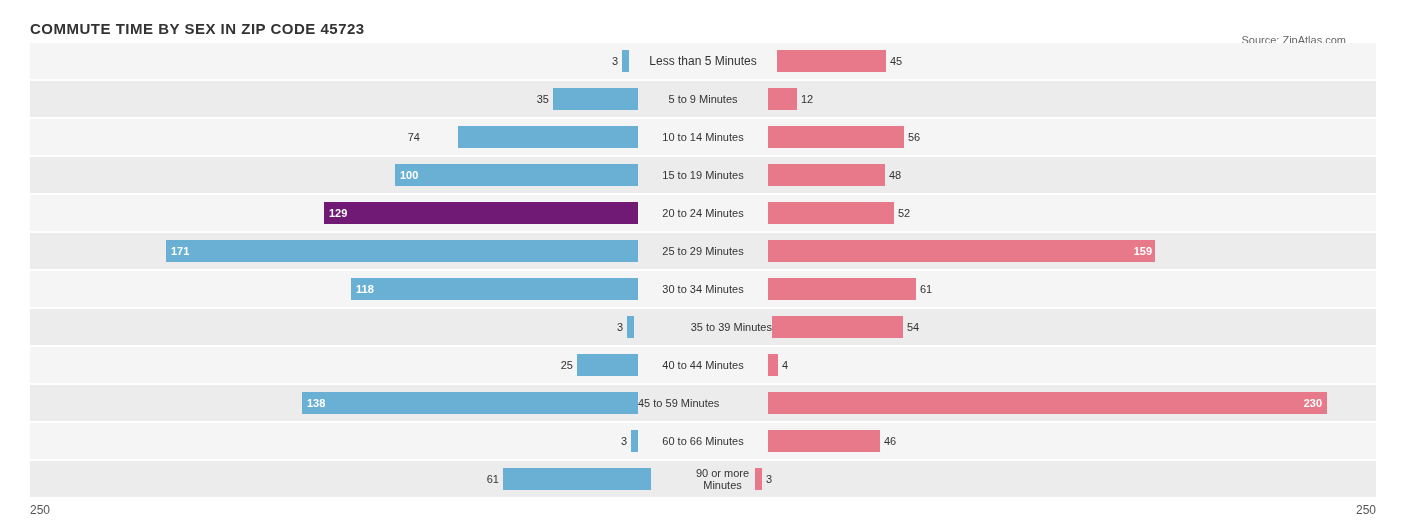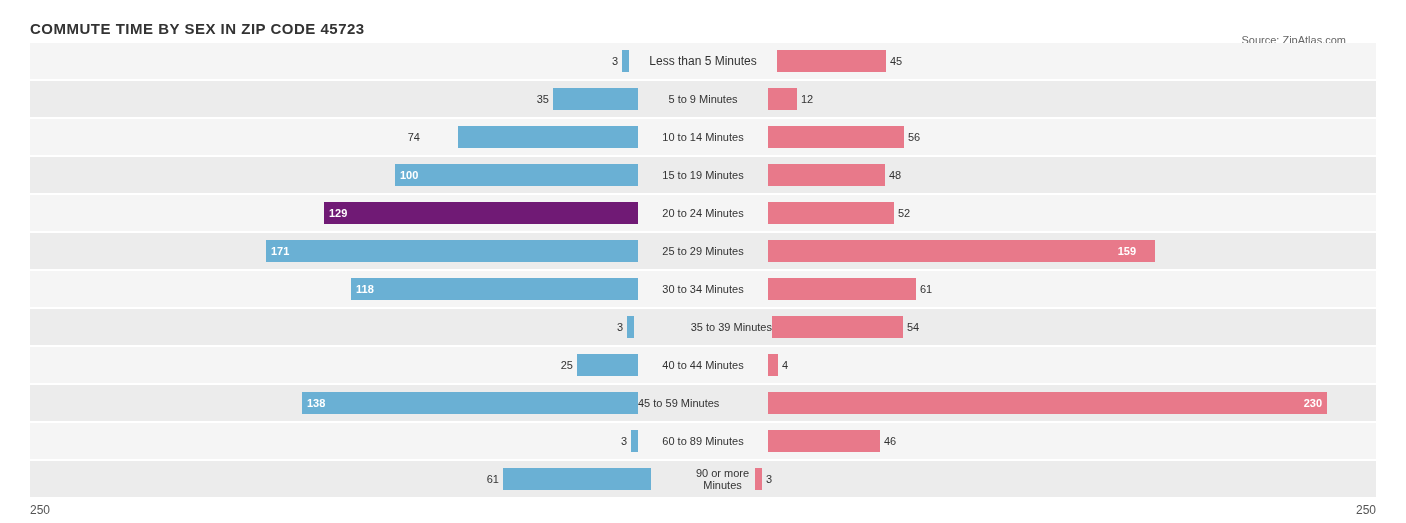--- a/index.html
+++ b/index.html
@@ -131,28 +131,28 @@
             </div>
           </div>
           <div style="width: 130px; text-align: center; font-size: 11px; color: rgb(51, 51, 51); flex-shrink: 0; z-index: 5;">20 to 24 Minutes</div>
           <div style="width: 673px; display: flex; justify-content: flex-start; align-items: center; height: 100%;">
             <div class="bar-female" style="width: 126px; height: 22px; background: rgb(232, 121, 138); position: relative; flex-shrink: 0;"></div>
             <span style="font-size: 11px; color: rgb(51, 51, 51); margin-left: 4px; min-width: 20px;">52</span>
           </div>
         </div>
         <div class="bar-row" style="position: relative; height: 36px; display: flex; align-items: center;">
           <div style="width: 673px; display: flex; justify-content: flex-end; align-items: center; height: 100%; position: relative;">
-            <div class="bar-male" style="width: 372px; height: 22px; background: rgb(106, 176, 212); position: relative; flex-shrink: 0;">
+            <div class="bar-male" style="width: 472px; height: 22px; background: rgb(106, 176, 212); position: relative; flex-shrink: 0;">
               <span style="position: absolute; left: 5px; font-size: 11px; color: rgb(255, 255, 255); font-weight: bold;">171</span>
             </div>
           </div>
           <div style="width: 130px; text-align: center; font-size: 11px; color: rgb(51, 51, 51); flex-shrink: 0; z-index: 5;">25 to 29 Minutes</div>
           <div style="width: 673px; display: flex; justify-content: flex-start; align-items: center; height: 100%;">
             <div class="bar-female" style="width: 387px; height: 22px; background: rgb(232, 121, 138); position: relative; flex-shrink: 0;">
-              <span style="position: absolute; right: 19px; font-size: 11px; color: rgb(255, 255, 255); font-weight: bold;">159</span>
+              <span style="position: absolute; right: 3px; font-size: 11px; color: rgb(255, 255, 255); font-weight: bold;">159</span>
             </div>
           </div>
         </div>
         <div class="bar-row" style="position: relative; height: 36px; display: flex; align-items: center;">
           <div style="width: 673px; display: flex; justify-content: flex-end; align-items: center; height: 100%; position: relative;">
             <div class="bar-male" style="width: 287px; height: 22px; background: rgb(106, 176, 212); position: relative; flex-shrink: 0;">
               <span style="position: absolute; left: 5px; font-size: 11px; color: rgb(255, 255, 255); font-weight: bold;">118</span>
             </div>
           </div>
           <div style="width: 130px; text-align: center; font-size: 11px; color: rgb(51, 51, 51); flex-shrink: 0; z-index: 5;">30 to 34 Minutes</div>
@@ -194,21 +194,21 @@
             <div class="bar-female" style="width: 559px; height: 22px; background: rgb(232, 121, 138); position: relative; flex-shrink: 0;">
               <span style="position: absolute; right: 5px; font-size: 11px; color: rgb(255, 255, 255); font-weight: bold;">230</span>
             </div>
           </div>
         </div>
         <div class="bar-row" style="position: relative; height: 36px; display: flex; align-items: center;">
           <div style="width: 673px; display: flex; justify-content: flex-end; align-items: center; height: 100%; position: relative;">
             <span style="font-size: 11px; color: rgb(51, 51, 51); margin-right: 4px; min-width: 20px; text-align: right;">3</span>
             <div class="bar-male" style="width: 7px; height: 22px; background: rgb(106, 176, 212); position: relative; flex-shrink: 0;"></div>
           </div>
-          <div style="width: 130px; text-align: center; font-size: 11px; color: rgb(51, 51, 51); flex-shrink: 0; z-index: 5;">60 to 89 Minutes</div>
+          <div style="width: 130px; text-align: center; font-size: 11px; color: rgb(51, 51, 51); flex-shrink: 0; z-index: 5;">60 to 66 Minutes</div>
           <div style="width: 673px; display: flex; justify-content: flex-start; align-items: center; height: 100%;">
             <div class="bar-female" style="width: 112px; height: 22px; background: rgb(232, 121, 138); position: relative; flex-shrink: 0;"></div>
             <span style="font-size: 11px; color: rgb(51, 51, 51); margin-left: 4px; min-width: 20px;">46</span>
           </div>
         </div>
         <div class="bar-row" style="position: relative; height: 36px; display: flex; align-items: center;">
           <div style="width: 673px; display: flex; justify-content: flex-end; align-items: center; height: 100%; position: relative;">
             <span style="font-size: 11px; color: rgb(51, 51, 51); margin-right: 4px; min-width: 20px; text-align: right;">61</span>
             <div class="bar-male" style="width: 148px; height: 22px; background: rgb(106, 176, 212); position: relative; flex-shrink: 0;"></div>
           </div>

